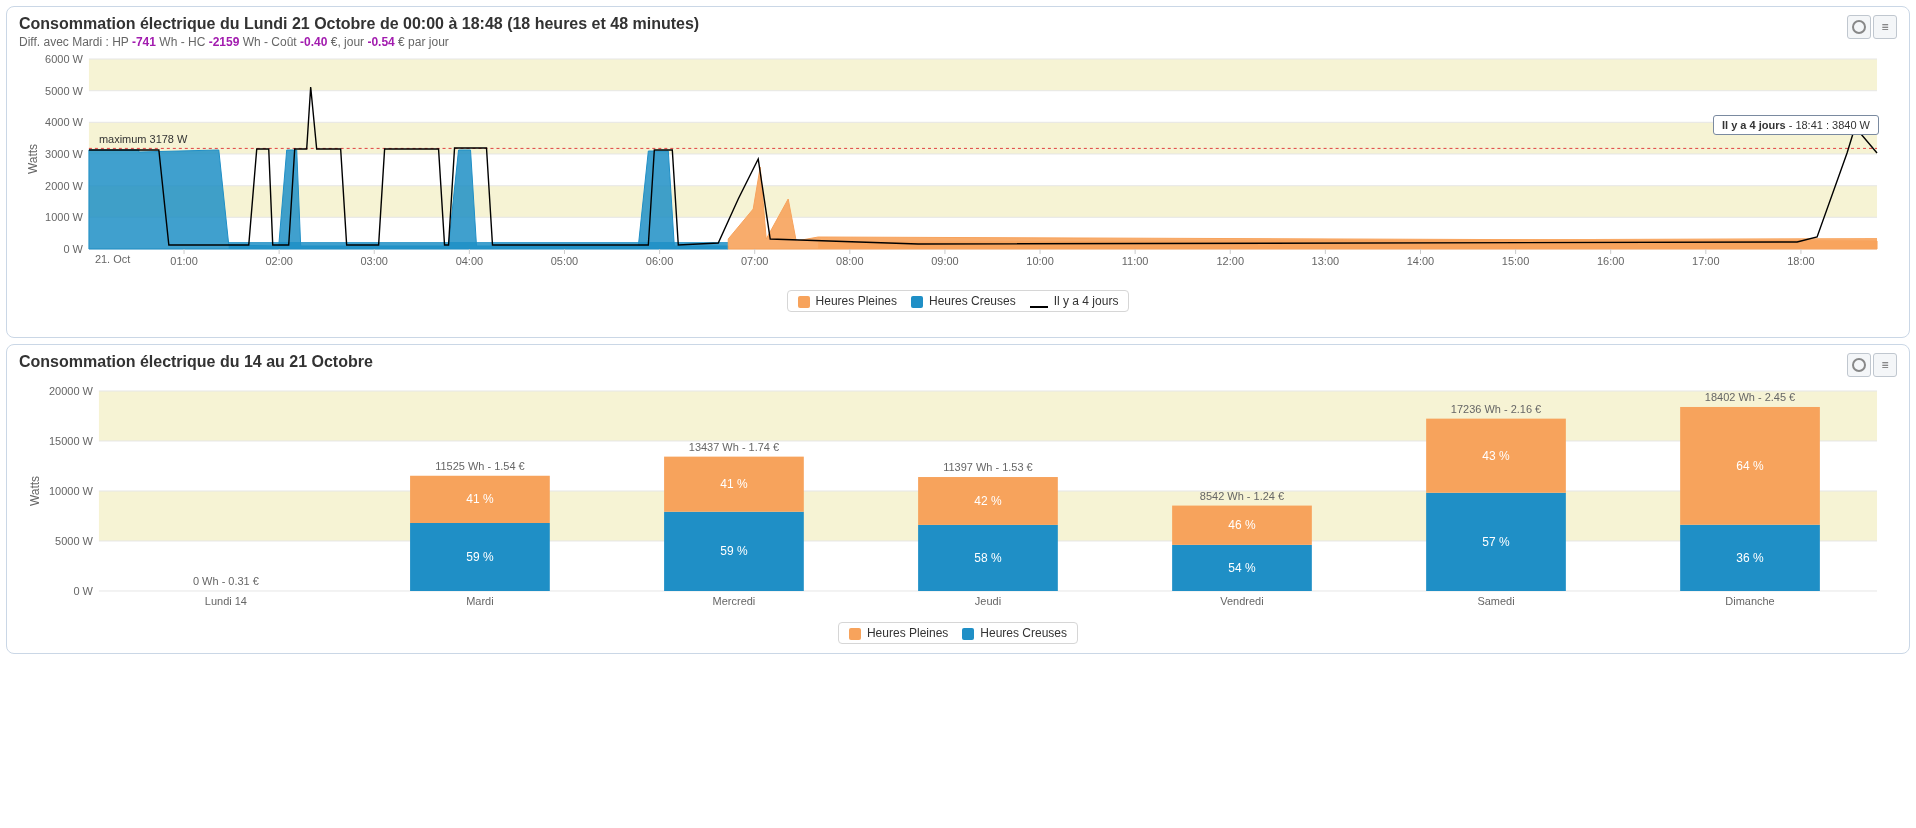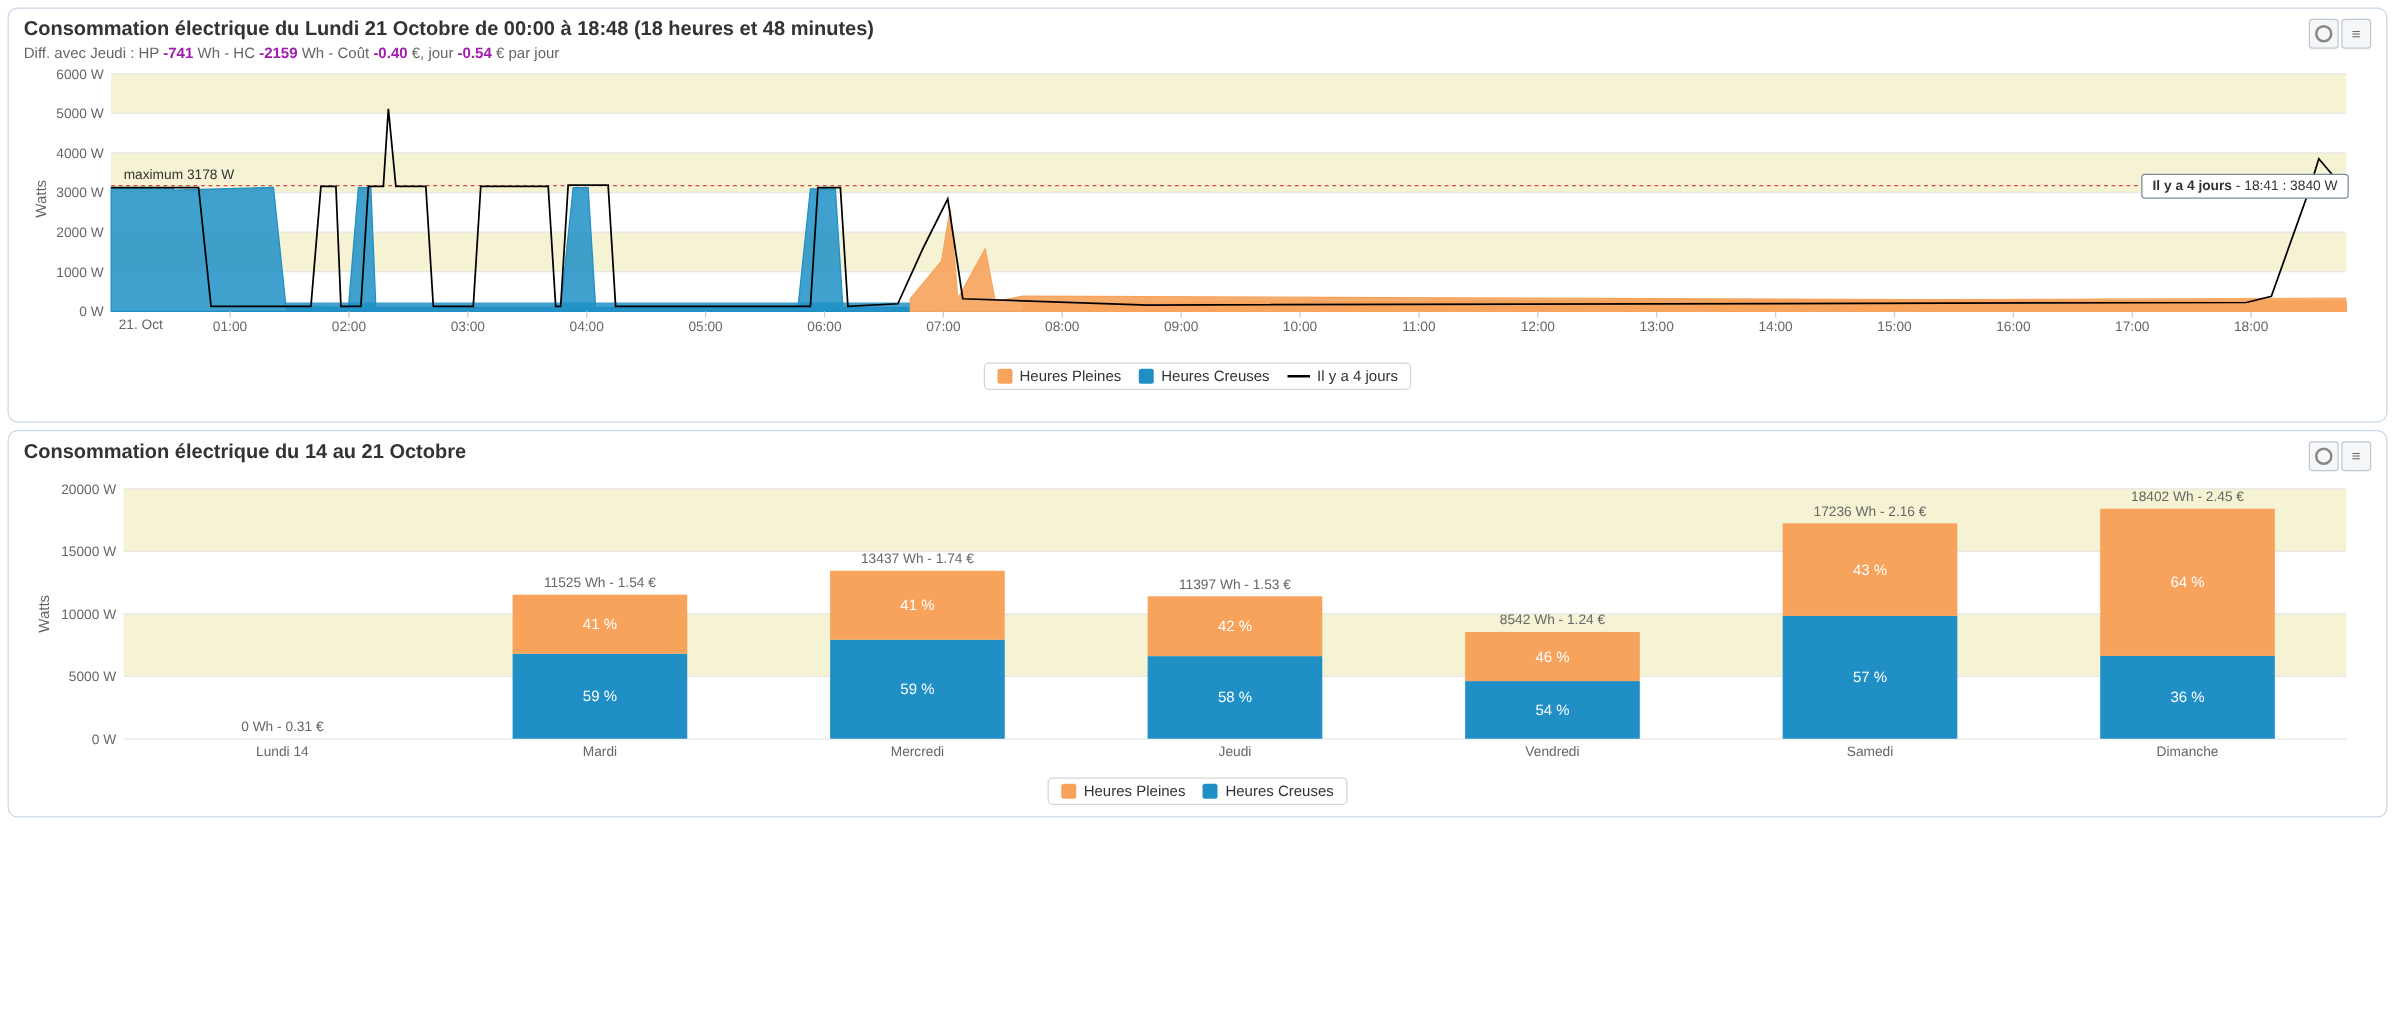--- a/index.html
+++ b/index.html
@@ -11,41 +11,41 @@
   .neg{color:#a21caf;font-weight:700}
   .ctrls{position:absolute;top:8px;right:12px;display:flex;gap:2px}
   .ctrlbtn{width:22px;height:22px;border:1px solid #c0c7cf;border-radius:3px;background:#f4f6f8;display:flex;align-items:center;justify-content:center;cursor:pointer;color:#666;font-size:12px}
   .ctrlbtn.circle::before{content:"";width:10px;height:10px;border:2px solid #888;border-radius:50%}
   .axis-label{font-size:12px;fill:#666}
   .ytick text,.xtick text{font-size:11px;fill:#666}
   .grid line{stroke:#e6e6e6}
   .band{fill:#f6f3d4}
   .red-dash{stroke:#e04040;stroke-dasharray:3,3;stroke-width:1}
   .legend{display:flex;gap:14px;justify-content:center;align-items:center;margin-top:6px;border:1px solid #d6d6d6;border-radius:4px;padding:3px 10px;background:#fff;width:max-content;margin-left:auto;margin-right:auto}
-  .lg-item{display:flex;align-items:center;gap:6px;font-size:12px;color:#333}
+  .lg-item{display:flex;align-items:flex-end;gap:6px;font-size:12px;color:#333}
   .swatch{width:12px;height:12px;border-radius:2px}
   .sw-hp{background:#f7a35c}
   .linekey{width:18px;height:0;border-top:2px solid #000}
   .tooltip{position:absolute;background:#fff;border:1px solid #7a8aa0;border-radius:3px;padding:3px 8px;font-size:11px;white-space:nowrap;pointer-events:none}
   .barlabel{font-size:11px;fill:#666;text-anchor:middle}
   .barpct{font-size:12px;fill:#fff;text-anchor:middle;font-weight:400}
   svg{display:block}
 </style>
 </head>
 <body>
 
 <div class="panel" style="height:332px">
   <div class="ctrls">
     <div class="ctrlbtn circle"></div>
     <div class="ctrlbtn">≡</div>
   </div>
   <div class="titlebar">
     <div class="title">Consommation électrique du Lundi 21 Octobre de 00:00 à 18:48 (18 heures et 48 minutes)</div>
     <div class="diffline">
-      <span>Diff. avec Jeudi : HP </span><span class="neg">-741</span><span> Wh - HC </span><span class="neg">-2159</span><span> Wh - Coût </span><span class="neg">-0.40</span><span> €, jour </span><span class="neg">-0.54</span><span> € par jour</span>
+      <span>Diff. avec Mardi : HP </span><span class="neg">-741</span><span> Wh - HC </span><span class="neg">-2159</span><span> Wh - Coût </span><span class="neg">-0.40</span><span> €, jour </span><span class="neg">-0.54</span><span> € par jour</span>
     </div>
   </div>
 
   <svg id="svg1" width="100%" height="235" viewBox="0 0 1880 235" preserveAspectRatio="none">
 
     <defs></defs>
 
     <rect class="band" x="70" y="10" width="1790" height="31.7"></rect>
     <rect class="band" x="70" y="73.3" width="1790" height="31.7"></rect>
     <rect class="band" x="70" y="136.7" width="1790" height="31.7"></rect>
@@ -118,21 +118,21 @@
         <line x1="1593.404255319149" x2="1593.404255319149" y1="200" y2="205" stroke="#ccc"></line>
         <text x="1593.404255319149" y="216" text-anchor="middle" font-size="11" fill="#666">16:00</text>
         <line x1="1688.6170212765956" x2="1688.6170212765956" y1="200" y2="205" stroke="#ccc"></line>
         <text x="1688.6170212765956" y="216" text-anchor="middle" font-size="11" fill="#666">17:00</text>
         <line x1="1783.8297872340424" x2="1783.8297872340424" y1="200" y2="205" stroke="#ccc"></line>
         <text x="1783.8297872340424" y="216" text-anchor="middle" font-size="11" fill="#666">18:00</text>
       </g>
     <text x="76" y="214" font-size="11" fill="#666">21. Oct</text>
   </svg>
 
-  <div class="tooltip" style="top:132px;right:30px">
+  <div class="tooltip" style="top:108px;right:30px">
     <b>Il y a 4 jours</b><span> - 18:41 : 3840 W</span>
   </div>
 
   <div class="legend">
     <div class="lg-item">
         <span class="swatch sw-hp"></span>
         <span>Heures Pleines</span>
       </div>
     <div class="lg-item">
         <span class="swatch" style="background:#1f8fc6"></span>

